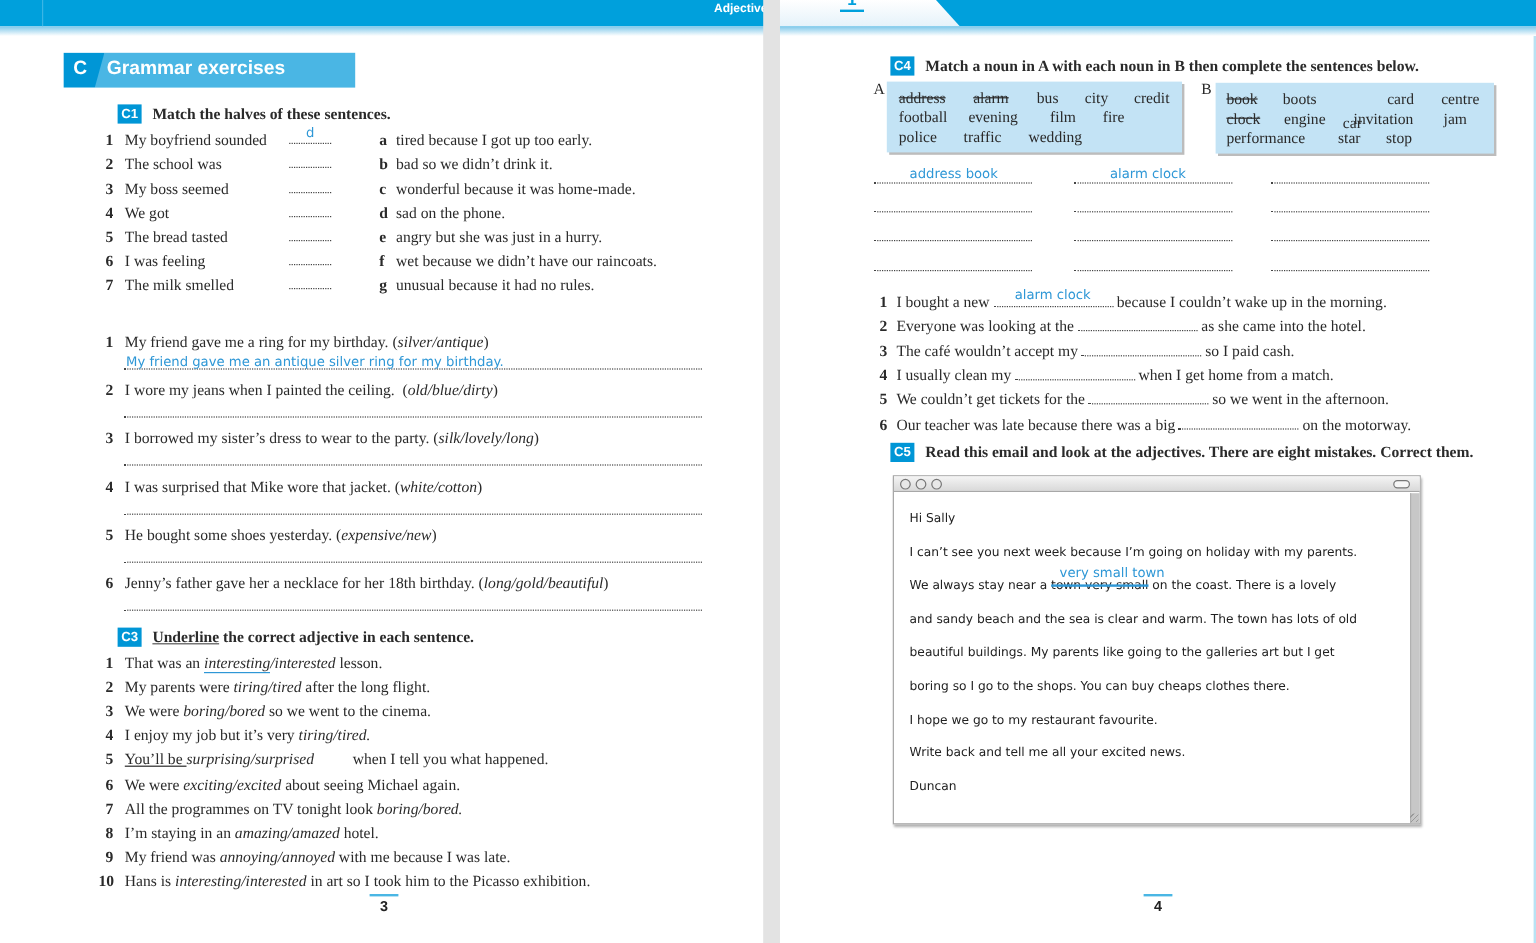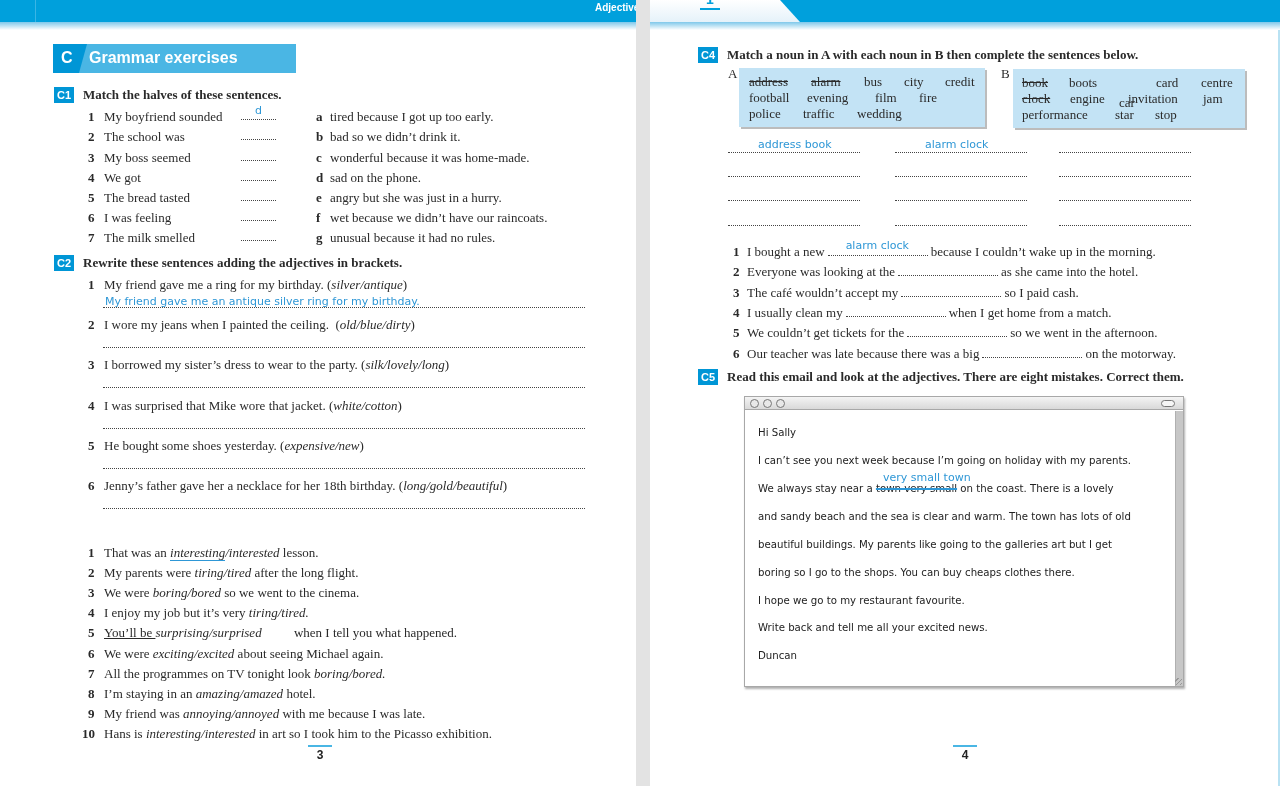--- a/index.html
+++ b/index.html
@@ -24,21 +24,21 @@
   .right-strip { position: absolute; right: 0; top: 30px; width: 2px; height: 756px; background: #b9e2f3; }
 
   .section-header { position: absolute; left: 53px; top: 44px; width: 243px; height: 29px; background: #4ab6e4; }
   .section-header .letter-box { position: absolute; left: 0; top: 0; width: 34px; height: 29px; background: #0096d6;
     clip-path: polygon(0 0, 34px 0, 26px 29px, 0 29px); }
   .section-header .letter { position: absolute; left: 8px; top: 5px; color: #fff; font-family: "Liberation Sans", sans-serif;
     font-weight: bold; font-size: 16px; }
   .section-header .title { position: absolute; left: 36px; top: 5px; color: #fff; font-family: "Liberation Sans", sans-serif;
     font-weight: bold; font-size: 16px; }
 
-  .ex-head { position: absolute; display: flex; align-items: center; font-size: 13px; font-weight: bold; color: #2a2a2a; }
+  .ex-head { position: absolute; display: flex; align-items: center; font-size: 13px; font-weight: bold; color: #2a2a2a; margin-left: 44px; }
   .badge { display: inline-block; width: 20px; height: 16px; background: #0096d6; color: #fff; font-family: "Liberation Sans", sans-serif;
     font-weight: bold; font-size: 11px; line-height: 16px; text-align: center; margin-right: 9px; }
   .underlined { text-decoration: underline; text-decoration-color: #555; }
 
   .row { position: absolute; font-size: 13px; white-space: nowrap; }
   .num { display: inline-block; width: 16px; font-weight: bold; text-align: left; }
   .num.wide { width: 22px; margin-left: -6px; }
   .hand { font-family: "DejaVu Sans", sans-serif; color: #2e97d6; font-size: 11px; font-style: normal; }
 
   .c1-left { position: absolute; left: 88px; font-size: 13px; }
@@ -130,40 +130,41 @@
       </div>
       <div class="c1-right" style="top: 109px;"><b>a</b><span>tired because I got up too early.</span></div>
       <div class="c1-right" style="top: 129px;"><b>b</b><span>bad so we didn’t drink it.</span></div>
       <div class="c1-right" style="top: 150px;"><b>c</b><span>wonderful because it was home-made.</span></div>
       <div class="c1-right" style="top: 170px;"><b>d</b><span>sad on the phone.</span></div>
       <div class="c1-right" style="top: 190px;"><b>e</b><span>angry but she was just in a hurry.</span></div>
       <div class="c1-right" style="top: 210px;"><b>f</b><span>wet because we didn’t have our raincoats.</span></div>
       <div class="c1-right" style="top: 230px;"><b>g</b><span>unusual because it had no rules.</span></div>
     </div>
 
-  <div class="ex-head" style="left:54px; top:255px;">
-    <span class="badge">C2</span>
-    <span>Rewrite these sentences adding the adjectives in brackets.</span>
-  </div>
   <div id="c2-list">
       <div class="row" style="left: 88px; top: 277px;"><span class="num">1</span><span style="white-space: pre;">My friend gave me a ring for my birthday.</span><span> (</span><i>silver/antique</i><span>)</span></div>
       <div class="answer-line" style="top: 307px;"></div>
       <span class="hand" style="position: absolute; left: 105px; top: 295px;">My friend gave me an antique silver ring for my birthday.</span>
       <div class="row" style="left: 88px; top: 317px;"><span class="num">2</span><span style="white-space: pre;">I wore my jeans when I painted the ceiling. </span><span> (</span><i>old/blue/dirty</i><span>)</span></div>
       <div class="answer-line" style="top: 347px;"></div>
       <div class="row" style="left: 88px; top: 357px;"><span class="num">3</span><span style="white-space: pre;">I borrowed my sister’s dress to wear to the party.</span><span> (</span><i>silk/lovely/long</i><span>)</span></div>
       <div class="answer-line" style="top: 387px;"></div>
       <div class="row" style="left: 88px; top: 398px;"><span class="num">4</span><span style="white-space: pre;">I was surprised that Mike wore that jacket.</span><span> (</span><i>white/cotton</i><span>)</span></div>
       <div class="answer-line" style="top: 428px;"></div>
       <div class="row" style="left: 88px; top: 438px;"><span class="num">5</span><span style="white-space: pre;">He bought some shoes yesterday.</span><span> (</span><i>expensive/new</i><span>)</span></div>
       <div class="answer-line" style="top: 468px;"></div>
       <div class="row" style="left: 88px; top: 478px;"><span class="num">6</span><span style="white-space: pre;">Jenny’s father gave her a necklace for her 18th birthday.</span><span> (</span><i>long/gold/beautiful</i><span>)</span></div>
       <div class="answer-line" style="top: 508px;"></div>
     </div>
 
+  <div class="ex-head" style="left:54px; top:523px;">
+    <span class="badge">C3</span>
+    <span class="underlined">Underline</span>
+      <span style="white-space:pre"> the correct adjective in each sentence.</span>
+  </div>
   <div id="c3-list">
       <div class="row" style="left: 88px; top: 545px;"><span class="num">1</span><span style="white-space: pre;">That was an </span><i class="interest-underline">interesting</i><i>/</i><i>interested</i><span style="white-space: pre;"> lesson.</span></div>
       <div class="row" style="left: 88px; top: 565.1px;"><span class="num">2</span><span style="white-space: pre;">My parents were </span><i>tiring</i><i>/</i><i>tired</i><span style="white-space: pre;"> after the long flight.</span></div>
       <div class="row" style="left: 88px; top: 585.2px;"><span class="num">3</span><span style="white-space: pre;">We were </span><i>boring</i><i>/</i><i>bored</i><span style="white-space: pre;"> so we went to the cinema.</span></div>
       <div class="row" style="left: 88px; top: 605.3px;"><span class="num">4</span><span style="white-space: pre;">I enjoy my job but it’s very </span><i>tiring</i><i>/</i><i>tired.</i><span style="white-space: pre;"></span></div>
       <div class="row" style="left: 88px; top: 625.4px;"><span class="num">5</span><span style="white-space: pre; text-decoration: underline;">You’ll be </span><i>surprising</i><i>/</i><i>surprised</i><span style="white-space: pre; padding-left: 29px;"> when I tell you what happened.</span></div>
       <div class="row" style="left: 88px; top: 645.5px;"><span class="num">6</span><span style="white-space: pre;">We were </span><i>exciting</i><i>/</i><i>excited</i><span style="white-space: pre;"> about seeing Michael again.</span></div>
       <div class="row" style="left: 88px; top: 665.6px;"><span class="num">7</span><span style="white-space: pre;">All the programmes on TV tonight look </span><i>boring</i><i>/</i><i>bored.</i><span style="white-space: pre;"></span></div>
       <div class="row" style="left: 88px; top: 685.7px;"><span class="num">8</span><span style="white-space: pre;">I’m staying in an </span><i>amazing</i><i>/</i><i>amazed</i><span style="white-space: pre;"> hotel.</span></div>
       <div class="row" style="left: 88px; top: 705.8px;"><span class="num">9</span><span style="white-space: pre;">My friend was </span><i>annoying</i><i>/</i><i>annoyed</i><span style="white-space: pre;"> with me because I was late.</span></div>

